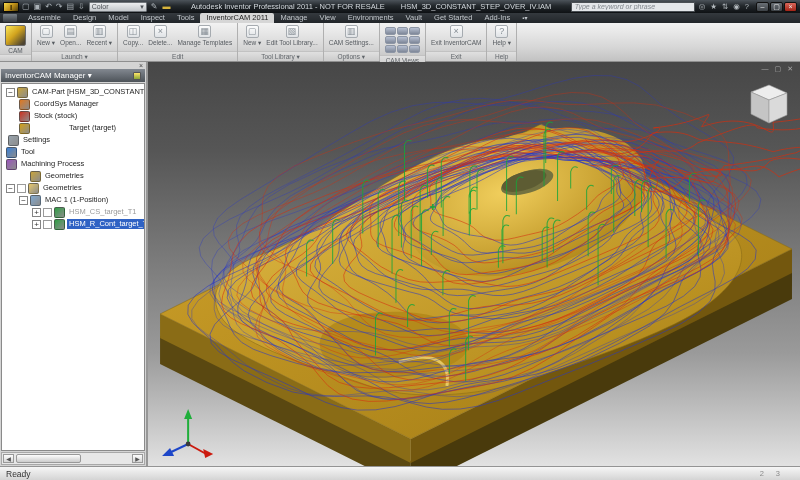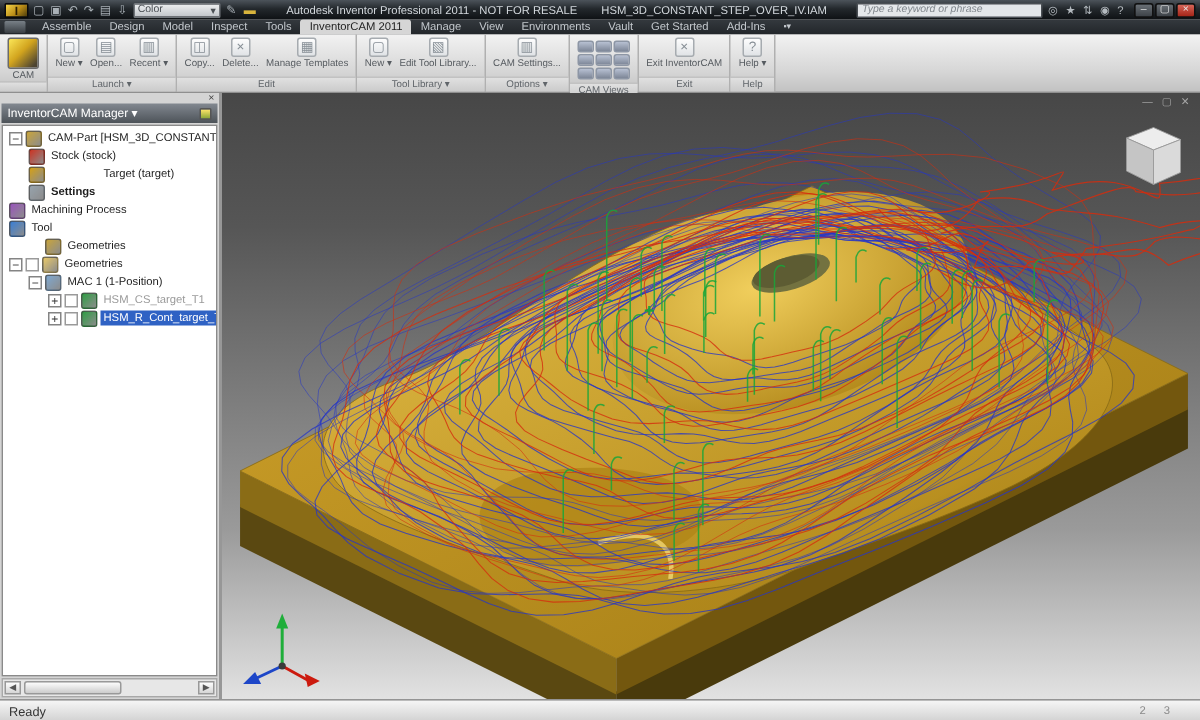--- a/index.html
+++ b/index.html
@@ -236,39 +236,43 @@
       <div class="panel-header" data-name="panel-header">
         <span><span data-name="panel-title">InventorCAM Manager</span> <span data-name="panel-title-chevron-icon">▾</span></span>
         <span class="ph-ic" data-name="panel-filter-icon"></span>
       </div>
       <div class="tree" data-name="cam-tree">
           <div class="trow" data-name="tree-item-cam-part-hsm-3d-constant-step-over-iv" style="padding-left: 4px;">
             <span class="expander" data-name="collapse-icon">−</span>
             <span class="ti" data-name="cam-part-icon" style="background: linear-gradient(135deg, rgb(202, 165, 58), rgba(0, 0, 0, 0.45));"></span>
             <span class="lbl" data-name="tree-item-label">CAM-Part [HSM_3D_CONSTANT_STEP_OVER_IV]</span>
           </div>
+          <div class="trow" data-name="tree-item-coordsys-manager" style="padding-left: 17px;">
+            <span class="ti" data-name="coordsys-icon" style="background: linear-gradient(135deg, rgb(224, 120, 32), rgba(0, 0, 0, 0.45));"></span>
+            <span class="lbl" data-name="tree-item-label">CoordSys Manager</span>
+          </div>
           <div class="trow" data-name="tree-item-stock-stock" style="padding-left: 17px;">
             <span class="ti" data-name="stock-icon" style="background: linear-gradient(135deg, rgb(204, 51, 34), rgba(0, 0, 0, 0.45));"></span>
             <span class="lbl" data-name="tree-item-label">Stock (stock)</span>
           </div>
           <div class="trow" data-name="tree-item-target-target" style="padding-left: 17px; gap: 35px;">
             <span class="ti" data-name="target-icon" style="background: linear-gradient(135deg, rgb(212, 160, 23), rgba(0, 0, 0, 0.45));"></span>
             <span class="lbl" data-name="tree-item-label">Target (target)</span>
           </div>
-          <div class="trow" data-name="tree-item-settings" style="padding-left: 17px; font-weight: bold;">
+          <div class="trow" data-name="tree-item-settings" style="padding-left: 6px;">
             <span class="ti" data-name="settings-icon" style="background: linear-gradient(135deg, rgb(151, 163, 173), rgba(0, 0, 0, 0.45));"></span>
             <span class="lbl" data-name="tree-item-label">Settings</span>
+          </div>
+          <div class="trow" data-name="tree-item-tool" style="padding-left: 4px;">
+            <span class="ti" data-name="tool-icon" style="background: linear-gradient(135deg, rgb(59, 127, 212), rgba(0, 0, 0, 0.45));"></span>
+            <span class="lbl" data-name="tree-item-label">Tool</span>
           </div>
           <div class="trow" data-name="tree-item-machining-process" style="padding-left: 4px;">
             <span class="ti" data-name="machining-process-icon" style="background: linear-gradient(135deg, rgb(153, 85, 187), rgba(0, 0, 0, 0.45));"></span>
             <span class="lbl" data-name="tree-item-label">Machining Process</span>
-          </div>
-          <div class="trow" data-name="tree-item-tool" style="padding-left: 4px;">
-            <span class="ti" data-name="tool-icon" style="background: linear-gradient(135deg, rgb(59, 127, 212), rgba(0, 0, 0, 0.45));"></span>
-            <span class="lbl" data-name="tree-item-label">Tool</span>
           </div>
           <div class="trow" data-name="tree-item-geometries" style="padding-left: 4px; margin-left: 24px;">
             <span class="ti" data-name="geometries-icon" style="background: linear-gradient(135deg, rgb(200, 164, 60), rgba(0, 0, 0, 0.45));"></span>
             <span class="lbl" data-name="tree-item-label">Geometries</span>
           </div>
           <div class="trow" data-name="tree-item-operations" style="padding-left: 4px;">
             <span class="expander" data-name="collapse-icon">−</span>
             <span class="cbx" data-name="tree-checkbox"></span>
             <span class="ti" data-name="operations-icon" style="background: linear-gradient(135deg, rgb(232, 200, 106), rgba(0, 0, 0, 0.45));"></span>
             <span class="lbl" data-name="tree-item-label">Geometries</span>

